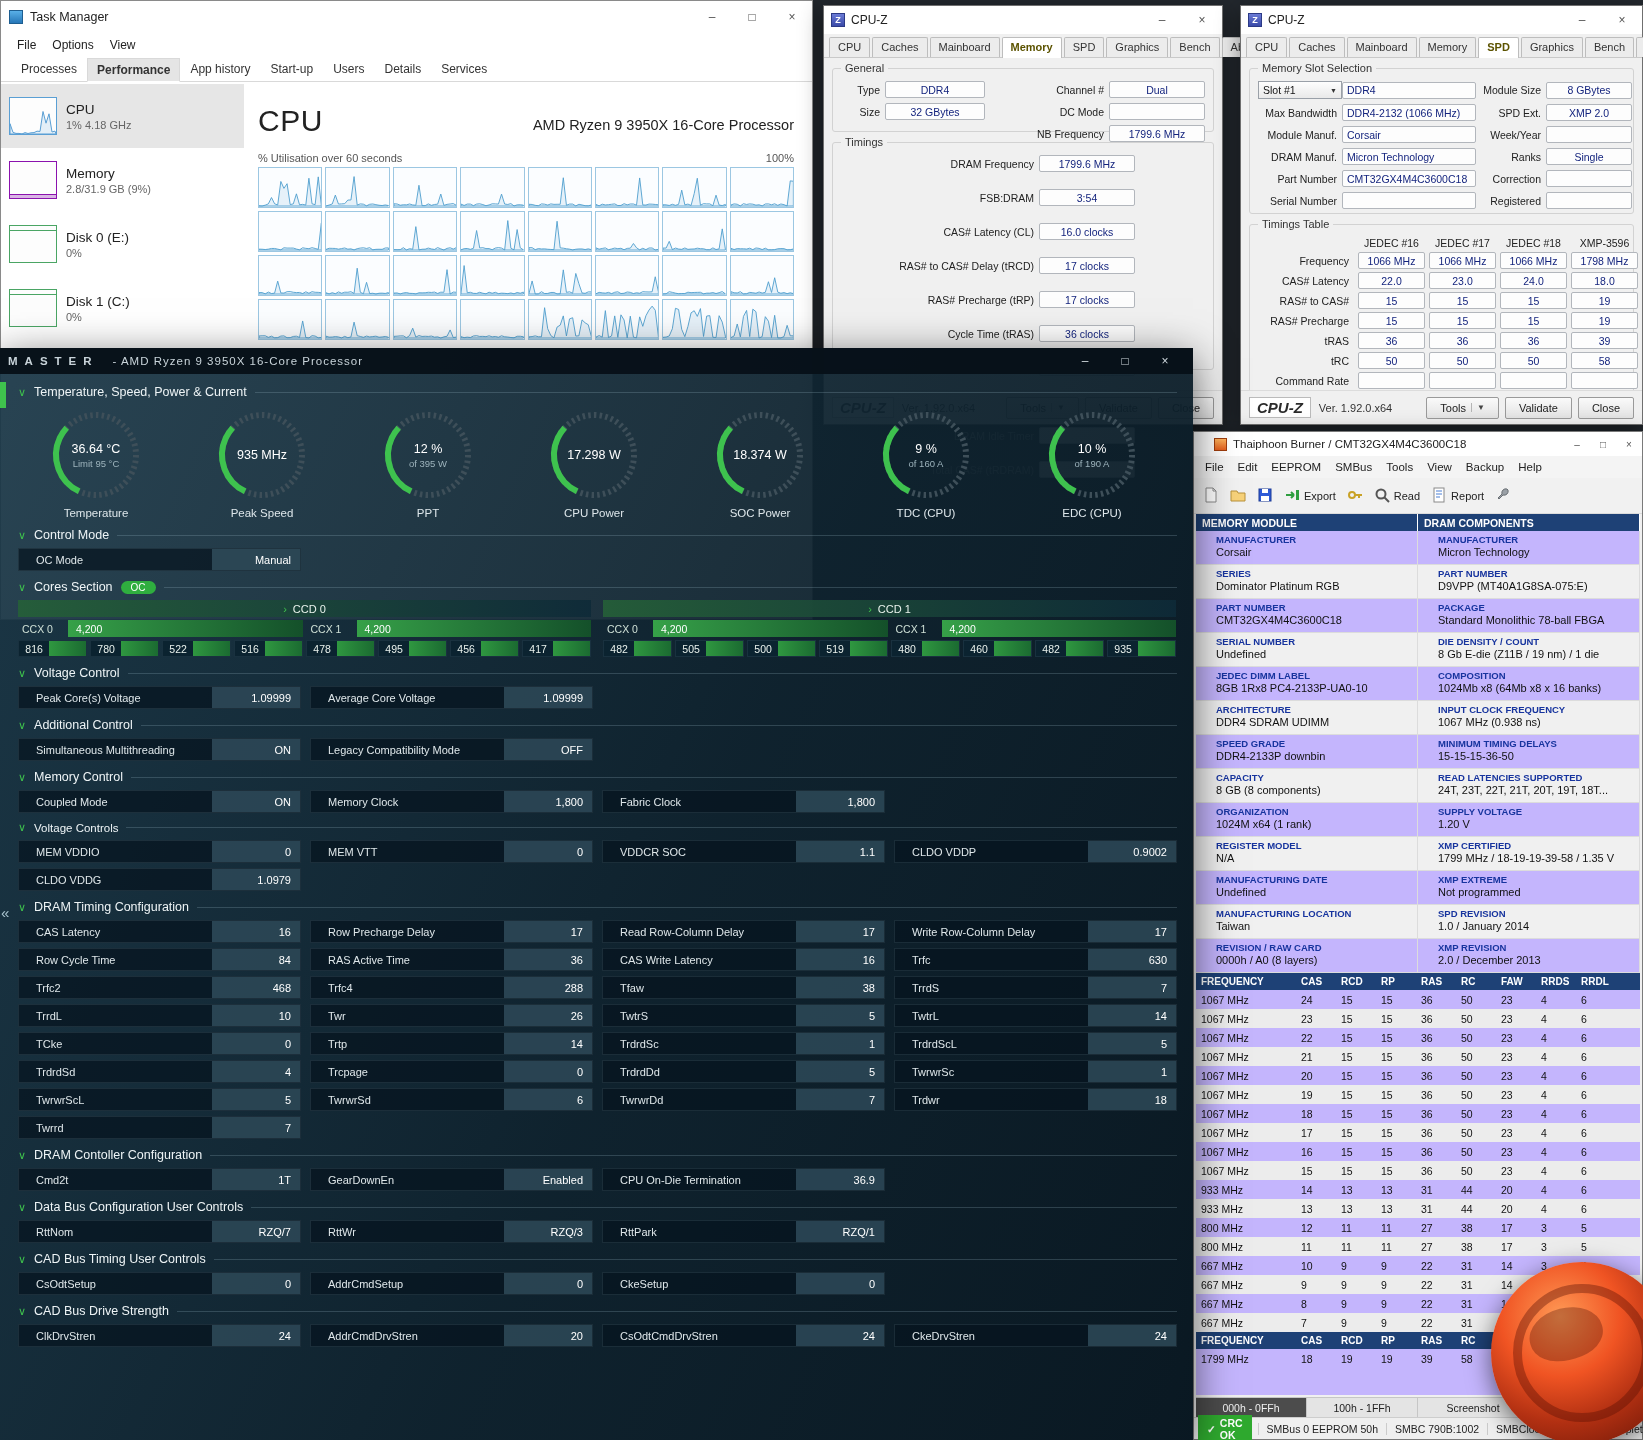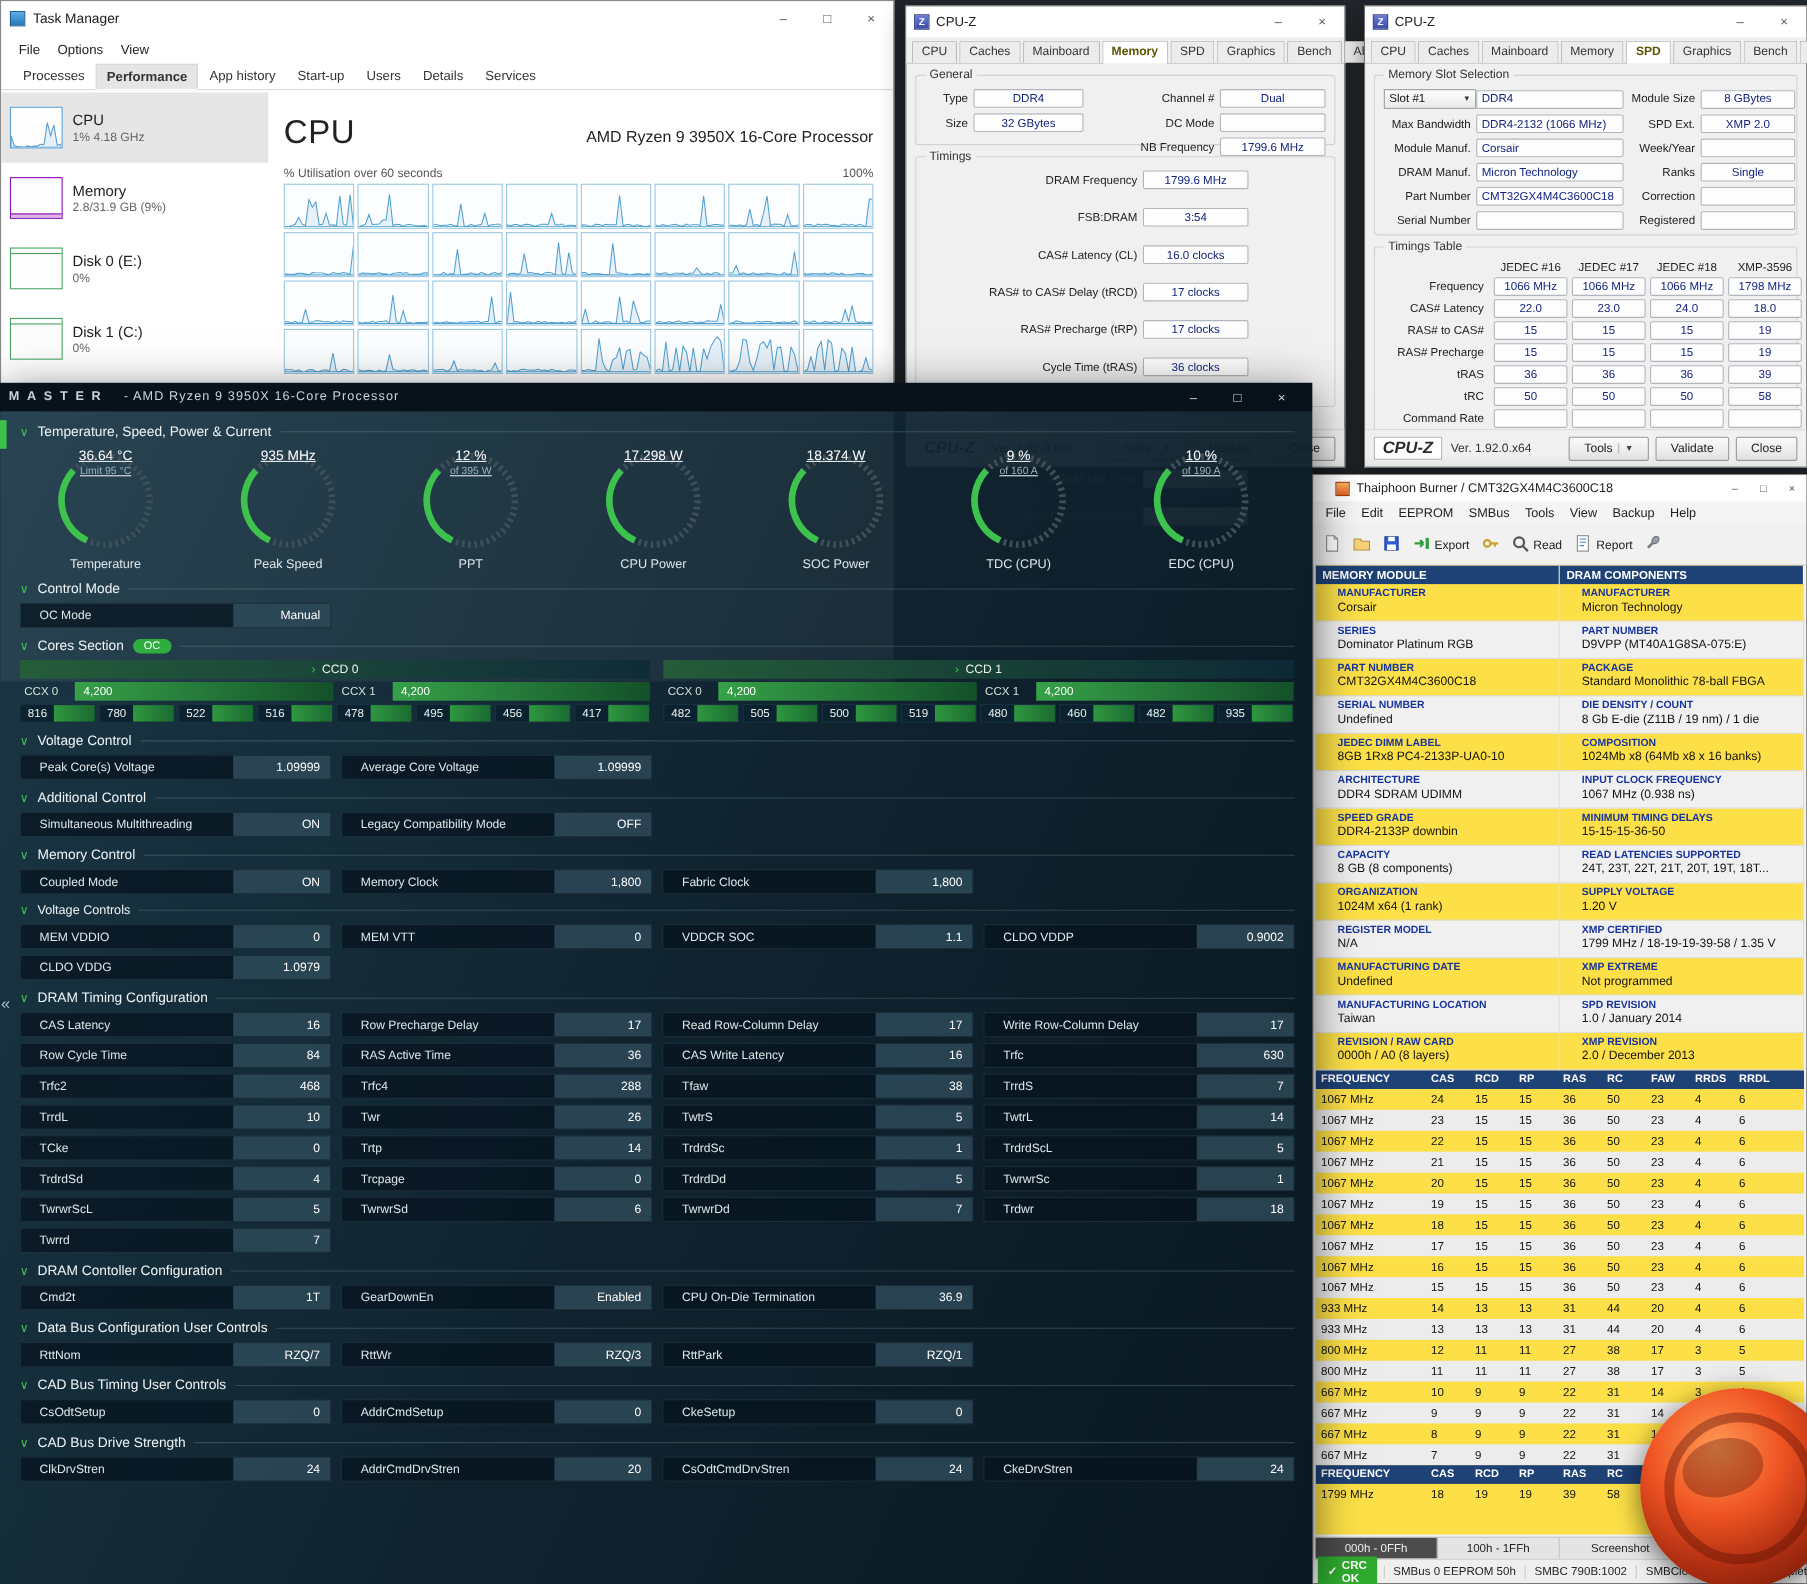--- a/index.html
+++ b/index.html
@@ -79,21 +79,21 @@
   .rm-sec-h .chev{color:#3fc24d;font-size:11px;}
   .rm-sec-h .hline{flex:1;border-top:1px solid rgba(170,200,214,.22);}
   .oc-badge{background:#2fae3f;color:#fff;font-size:10px;padding:1px 10px;border-radius:8px;}
   .rm-grid{display:grid;grid-template-columns:repeat(4,283px);gap:5px 9px;}
   .rm-pill{display:flex;height:23px;background:rgba(5,20,30,.72);border:1px solid rgba(130,160,175,.16);}
   .rm-pill .lbl{flex:1;font-size:11px;display:flex;align-items:center;padding:0 17px;color:#dfe7ea;white-space:nowrap;overflow:hidden;}
   .rm-pill .val{width:88px;flex:none;background:rgba(64,96,114,.60);display:flex;align-items:center;justify-content:flex-end;padding:0 9px;font-size:11px;color:#fff;}
   .rm-gauges{display:flex;gap:14px;padding:2px 0 0 2px;}
   .rm-gauge{width:152px;display:flex;flex-direction:column;align-items:center;}
   .g-ring{position:relative;width:96px;height:96px;}
-  .g-text{position:absolute;inset:0;display:flex;flex-direction:column;align-items:center;text-decoration:underline;}
+  .g-text{position:absolute;inset:0;display:flex;flex-direction:column;align-items:center;justify-content:center;}
   .g-val{font-size:12.5px;color:#fff;}
   .g-sub{font-size:9.5px;color:#9db3bc;margin-top:2px;}
   .g-label{font-size:11.5px;color:#dde6ea;margin-top:4px;}
   .rm-ccds{display:flex;gap:12px;margin-top:2px;}
   .rm-ccd{width:573px;}
   .ccd-h{height:17px;background:linear-gradient(90deg,rgba(37,96,56,.9),rgba(14,42,56,.9));display:flex;align-items:center;justify-content:center;font-size:11px;color:#e9f3ec;gap:6px;}
   .ccd-h .ar{color:#3fc24d;}
   .ccx-row{display:flex;height:17px;margin-top:3px;gap:4px;}
   .ccx{flex:1;display:flex;align-items:center;}
   .ccx .nm{width:50px;font-size:10.5px;color:#cfe0d6;padding-left:4px;flex:none;}
@@ -108,21 +108,21 @@
   
   .tp{left:1193px;top:431px;width:450px;height:1009px;background:#f0f0f0;border:1px solid #7a7a7a;z-index:4;box-shadow:0 6px 22px rgba(0,0,0,.45);}
   .tp-titlebar{height:24px;background:#fff;display:flex;align-items:center;padding-left:20px;font-size:11.5px;color:#222;}
   .tp-appicon{width:13px;height:13px;background:linear-gradient(#ffb35c,#e55f1e);border:1px solid #9e3c0c;margin-right:6px;}
   .tp-titlebar .title{flex:1;white-space:nowrap;overflow:hidden;}
   .tp-titlebar .wc{width:26px;font-size:10px;}
   .tp-menubar{height:22px;display:flex;align-items:center;padding-left:4px;font-size:11.5px;color:#222;background:#f4f4f4;}
   .tp-menu-item{padding:0 7px;}
   .tp-toolbar{height:36px;display:flex;align-items:center;gap:11px;padding:0 9px;background:#f1f1f1;border-bottom:1px solid #dcdcdc;}
   .tp-tool{display:flex;align-items:center;gap:4px;font-size:11px;color:#222;}
-  .tp-content{position:absolute;top:82px;left:2px;right:2px;bottom:44px;background:#fde047;overflow:hidden;}
+  .tp-content{position:absolute;top:82px;left:2px;right:2px;bottom:44px;background:#c4b5fd;overflow:hidden;}
   .tp-cols{display:flex;}
   .tp-col{width:50%;}
   .tp-colh{height:17px;background:#1e4176;color:#fff;font-weight:bold;font-size:10.5px;display:flex;align-items:center;padding-left:6px;border-right:1px solid #fff;}
   .tp-row{height:34px;padding:3px 20px 0;border-bottom:1px solid #dcdcdc;border-right:1px solid #dcdcdc;overflow:hidden;}
   .tp-row.alt{background:#f0f0f0;}
   .tp-row .l{font-size:9.5px;font-weight:bold;color:#17349e;white-space:nowrap;}
   .tp-row .v{font-size:11px;color:#111;margin-top:1px;white-space:nowrap;}
   .tp-ft{width:100%;}
   .ftr{display:flex;height:19px;align-items:center;}
   .ftr.head{background:#1e4176;height:17px;}

